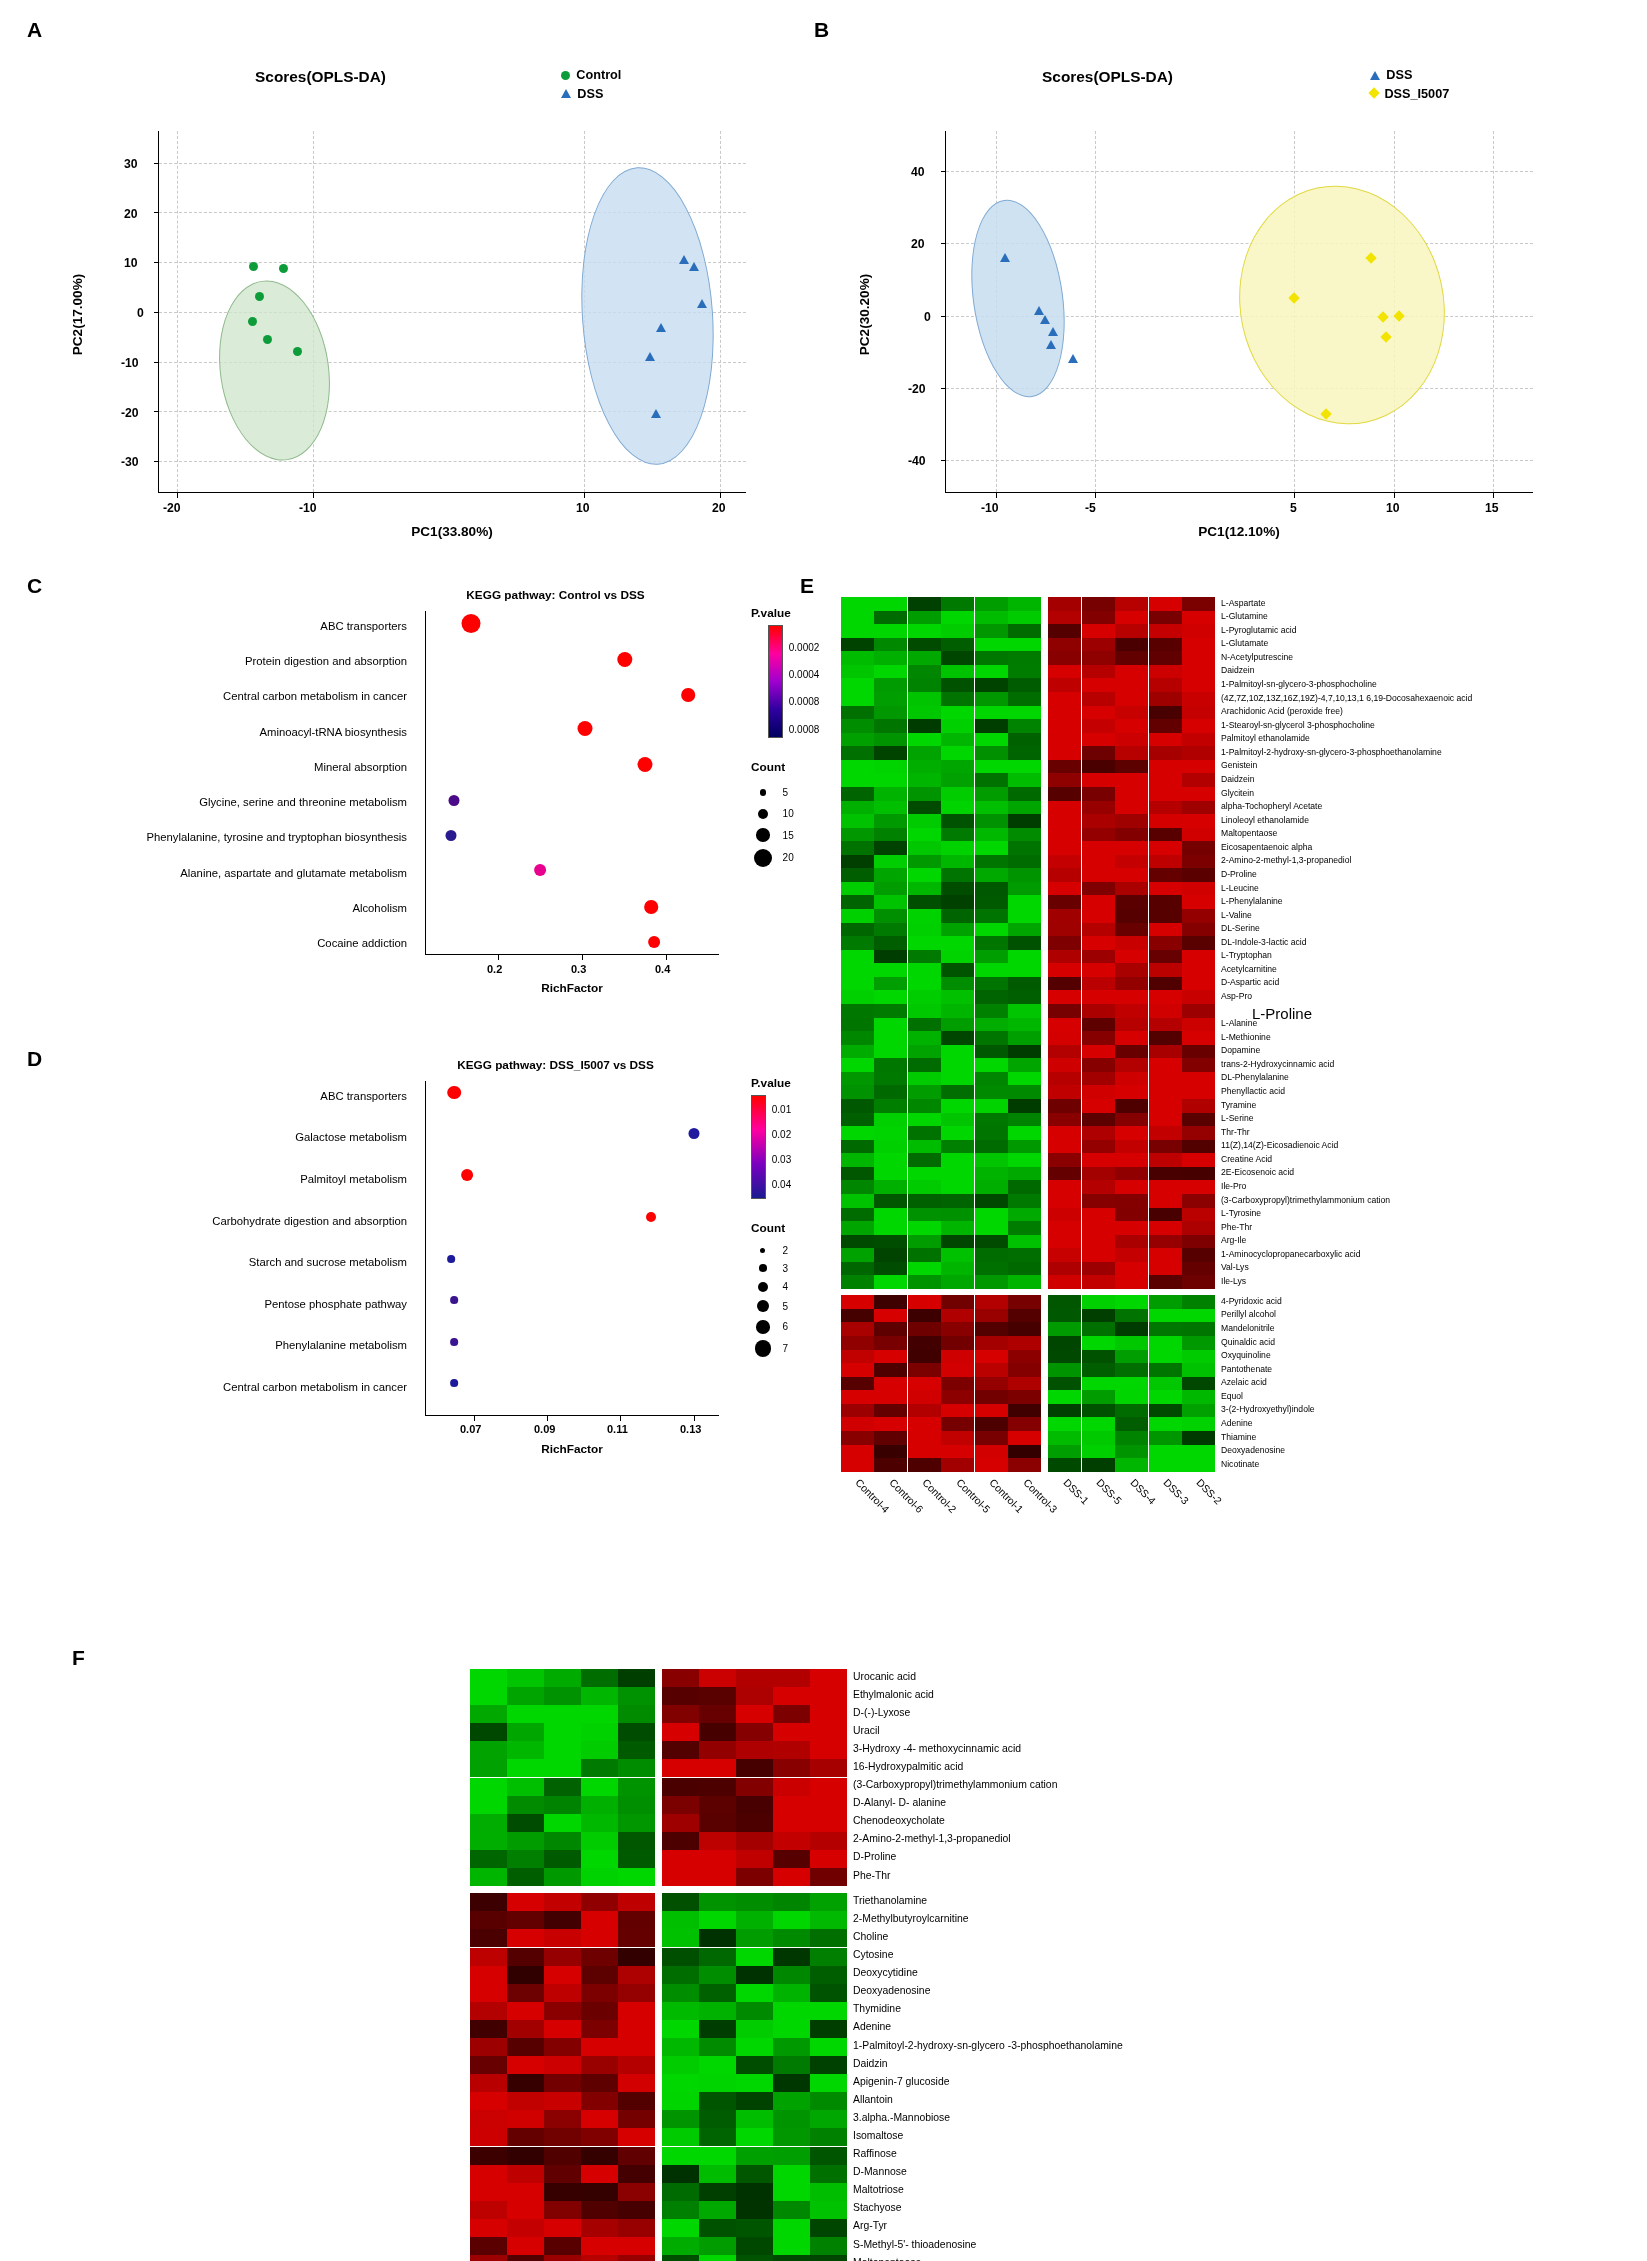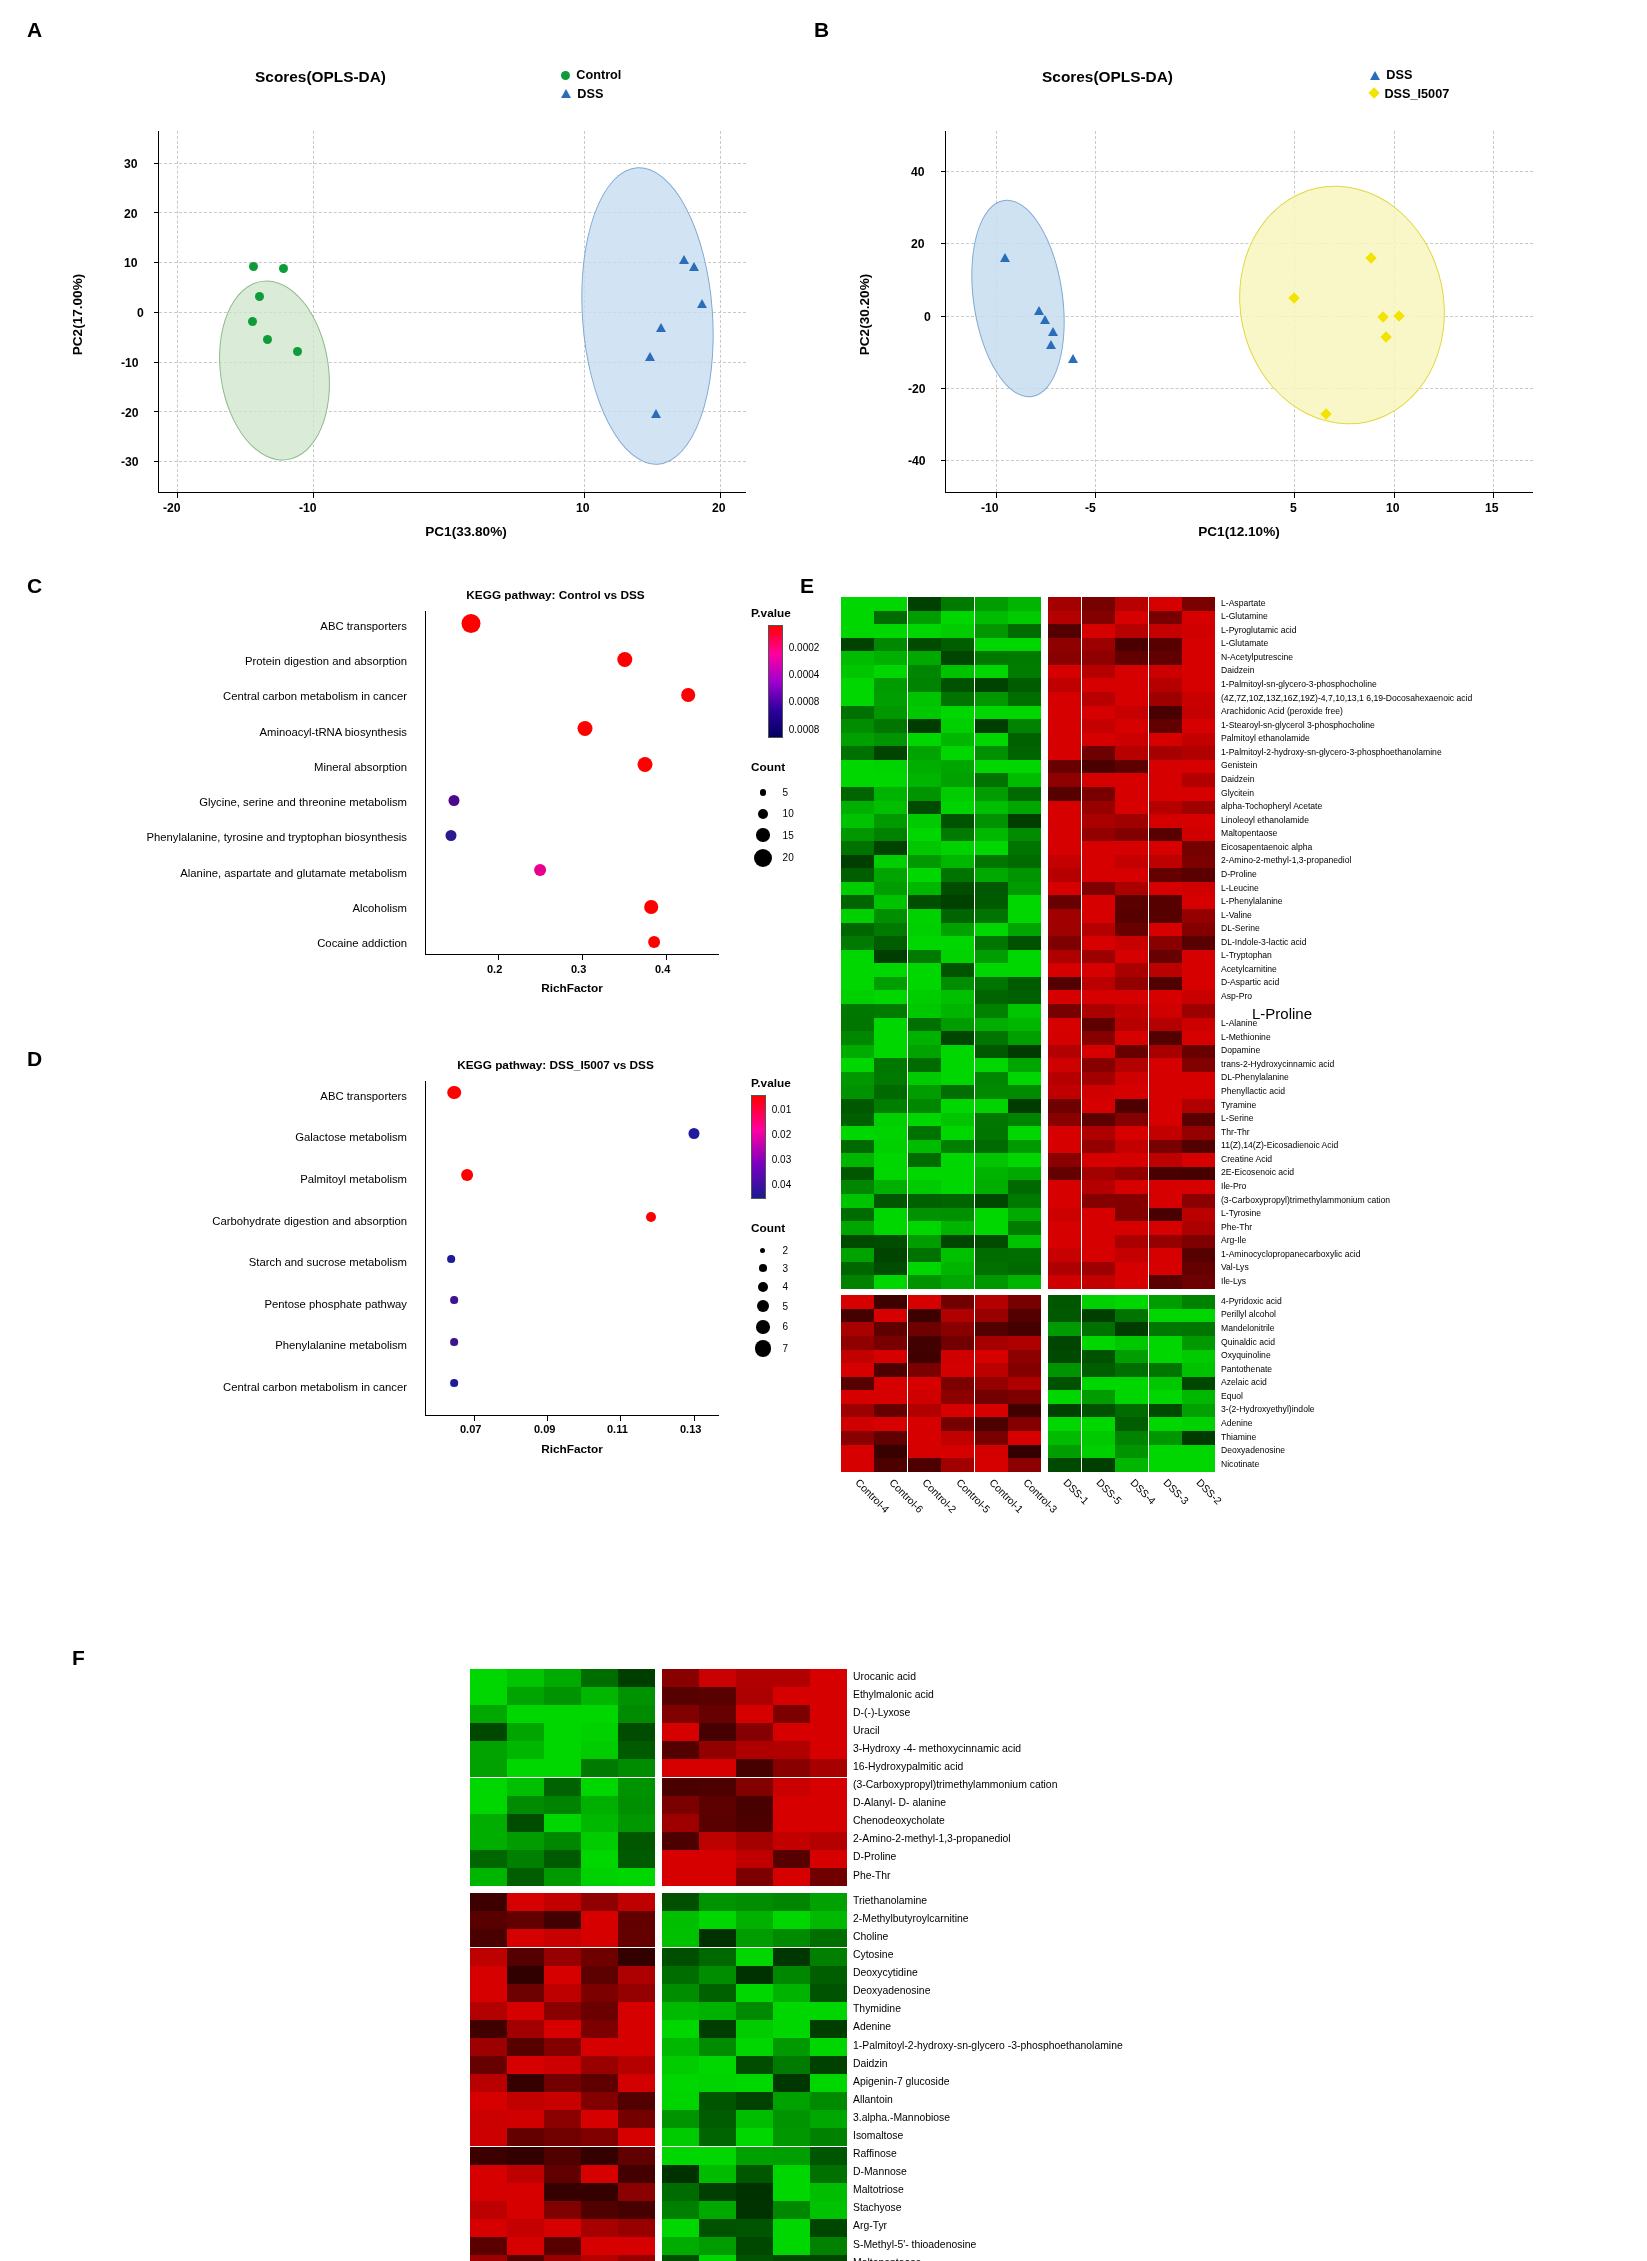--- a/index.html
+++ b/index.html
@@ -158,21 +158,21 @@
   <div class="tick" style="left:685px; top:474px;">20</div>
 
   <div class="tick" style="left:97px; top:130px;">30</div>
   <div class="tick" style="left:97px; top:180px;">20</div>
   <div class="tick" style="left:97px; top:229px;">10</div>
   <div class="tick" style="left:110px; top:279px;">0</div>
   <div class="tick" style="left:94px; top:329px;">-10</div>
   <div class="tick" style="left:94px; top:379px;">-20</div>
   <div class="tick" style="left:94px; top:428px;">-30</div>
 
-  <div class="axis-label" style="position:absolute; left:145px; top:497px; width:588px;">PC1(33.80%)</div>
+  <div class="axis-label" style="position:absolute; left:131px; top:497px; width:588px;">PC1(33.80%)</div>
   <div class="ylabel" style="position:absolute; left:-18px; top:280px; transform:rotate(-90deg); width:136px; text-align:center;">PC2(17.00%)</div>
 </div>
 
 <div class="abs" style="left:814px; top:27px; width:791px; height:534px;">
   <div class="ctitle" style="position:absolute; left:90px; top:41px; width:407px;">Scores(OPLS-DA)</div>
 
   <div class="abs" style="left:556px; top:41px;">
     <div class="legend-item">
       <span class="tri"></span>
       <span>DSS</span>

